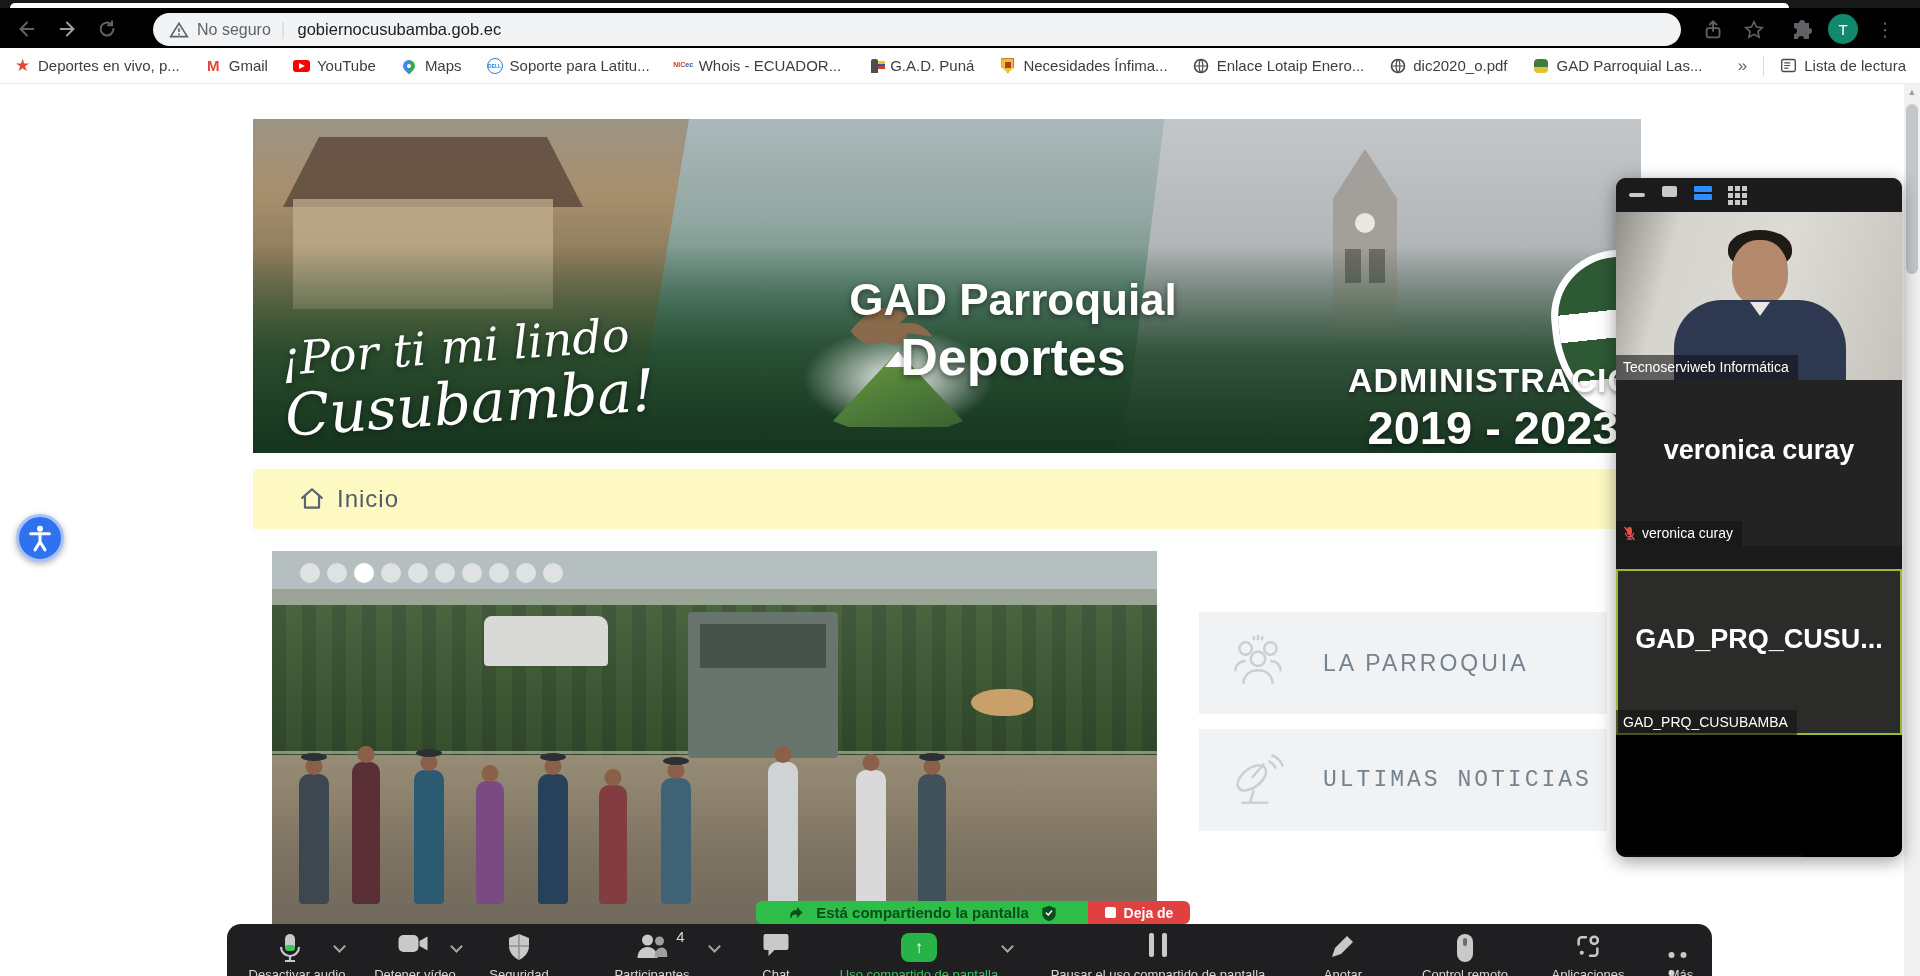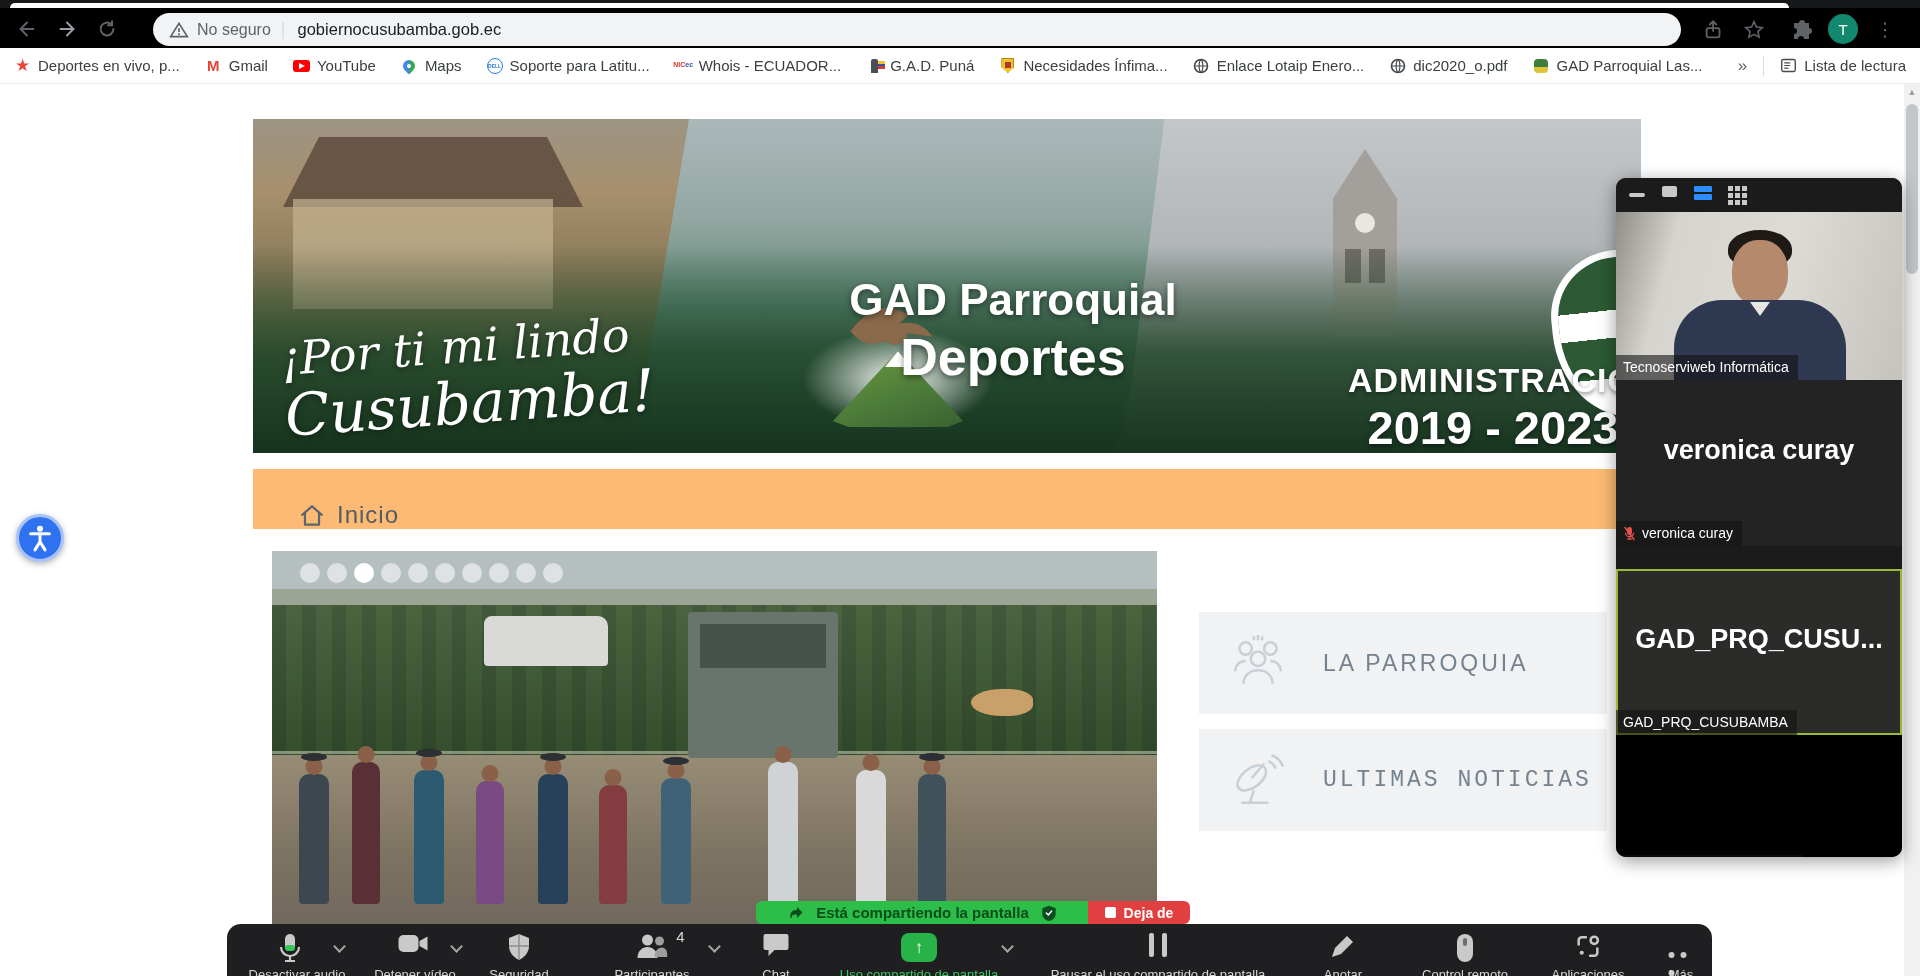--- a/index.html
+++ b/index.html
@@ -87,22 +87,22 @@
   .banner-title .l1{ font-size:44px; } .banner-title .l2{ font-size:52px; margin-top:2px; }
   .stripes-logo { position:absolute; left:1300px; top:130px; width:152px; height:168px; border:7px solid #fff;
     border-radius:48% 48% 54% 54% / 42% 42% 58% 58%; transform:rotate(-6deg); overflow:hidden;
     background:linear-gradient(180deg,#2d5a34 0 34%,#fff 34% 52%,#2d5a34 52% 78%,#fff 78% 100%); }
   .admin { position:absolute; left:1095px; top:242px; width:290px; text-align:center; color:#fff; font-weight:bold;
     text-shadow:0 2px 5px rgba(0,0,0,.5); }
   .admin .l1 { font-size:34px; letter-spacing:1px; }
   .admin .l2 { font-size:47px; }
 
   
-  .crumb { position:absolute; left:253px; top:469px; width:1388px; height:60px; background:#fdba74;
-    display:flex; align-items:flex-end; padding-left:46px; gap:12px; color:#515c66; font-size:24px; letter-spacing:1px; }
+  .crumb { position:absolute; left:253px; top:469px; width:1388px; height:60px; background:#fef9c3;
+    display:flex; align-items:center; padding-left:46px; gap:12px; color:#515c66; font-size:24px; letter-spacing:1px; }
 
   
   .carousel { position:absolute; left:272px; top:551px; width:885px; height:384px; overflow:hidden; background:#8d8675; }
   .ph-sky { position:absolute; left:0; top:0; width:100%; height:16%; background:#b6bfc0; }
   .ph-hill { position:absolute; left:0; top:10%; width:100%; height:12%; background:#9aa595; }
   .ph-trees { position:absolute; left:0; top:14%; width:100%; height:40%;
     background:linear-gradient(180deg,#5f7b55,#44603c),repeating-linear-gradient(90deg,rgba(30,50,25,.35) 0 14px,rgba(90,120,70,.35) 14px 30px);
     background-blend-mode:multiply; }
   .ph-fence { position:absolute; left:0; top:52%; width:100%; height:3px; background:rgba(220,220,200,.5); }
   .ph-ground { position:absolute; left:0; top:53%; width:100%; height:47%;

